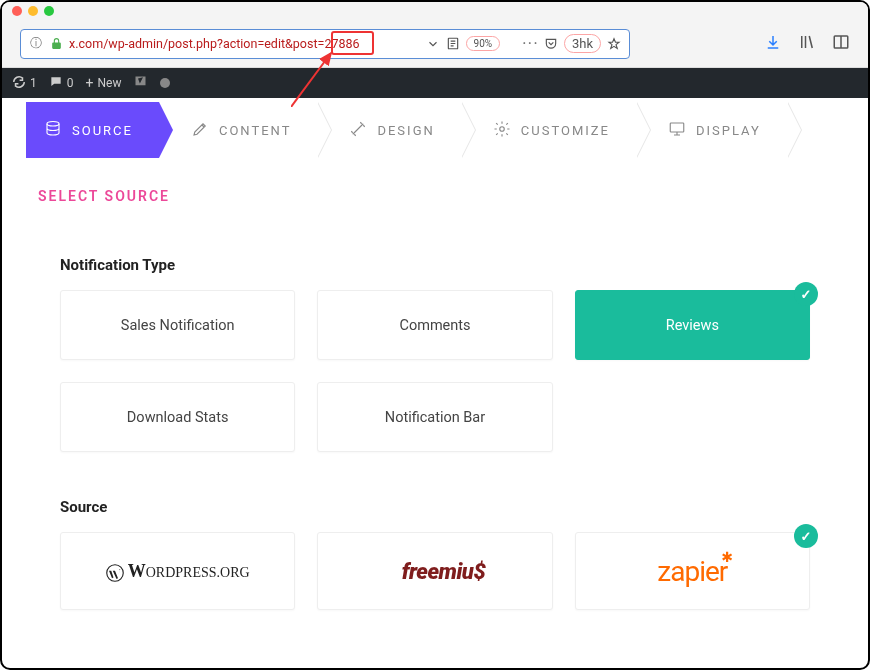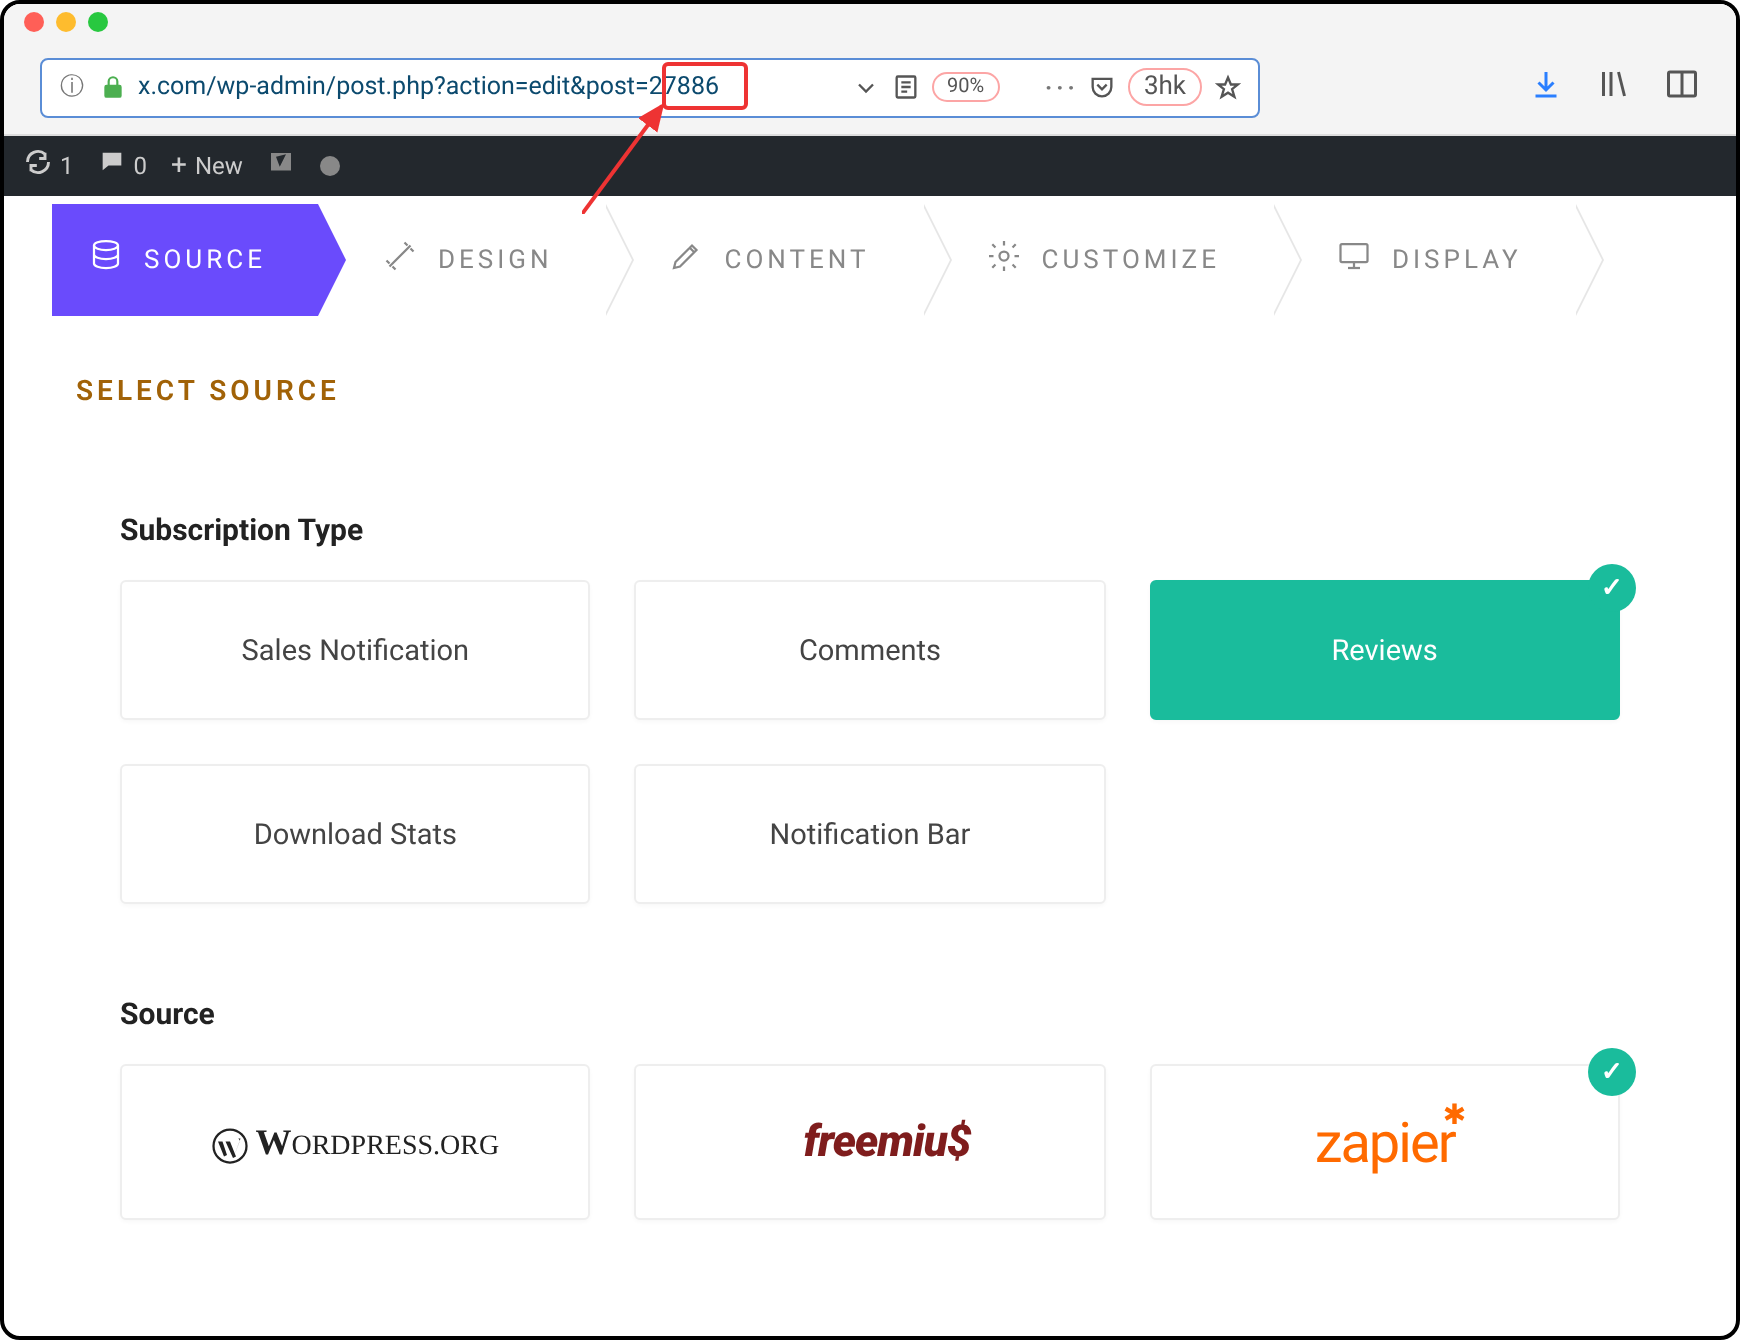--- a/index.html
+++ b/index.html
@@ -9,21 +9,21 @@
 .titlebar { height: 18px; background: #f4f4f4; display: flex; align-items: center; padding: 0 10px; gap: 6px; }
 .traffic { width: 10px; height: 10px; border-radius: 50%; }
 .tl-red { background: #ff5f57; }
 .tl-yellow { background: #febc2e; }
 .tl-green { background: #28c840; }
 
 .addressbar-row { height: 48px; background: #f4f4f4; display: flex; align-items: center; padding: 0 18px; gap: 10px; border-bottom: 1px solid #ddd; }
 .addressbar { flex: 0 0 610px; height: 30px; border: 1px solid #5a8dd6; border-radius: 4px; display: flex; align-items: center; padding: 0 8px; gap: 6px; background: #fff; font-size: 12px; color: #555; position: relative; }
 .addr-icon { width: 14px; height: 14px; display: inline-flex; align-items: center; justify-content: center; font-size: 12px; color: #777; }
 .lock { color: #4caf50; font-size: 13px; }
-.url-text { white-space: nowrap; overflow: hidden; font-size: 12.5px; color: #0c4a6e; }
+.url-text { white-space: nowrap; overflow: hidden; font-size: 12.5px; color: #b91c1c; }
 .post-id-highlight { position: absolute; border: 2px solid #e33; border-radius: 3px; height: 24px; width: 43px; left: 310px; top: 1px; pointer-events: none; }
 .pill { border: 1px solid #fca5a5; border-radius: 10px; padding: 1px 7px; font-size: 10px; color: #555; }
 .addr-spacer { flex: 1; }
 .dots { letter-spacing: 2px; font-weight: bold; }
 .right-chrome { display: flex; align-items: center; gap: 16px; margin-left: auto; color: #555; }
 
 .annot-arrow { position: absolute; left: 289px; top: 49px; pointer-events: none; }
 
 
 .wp-adminbar { height: 30px; background: #23282d; display: flex; align-items: center; padding: 0 10px; gap: 12px; color: #ccc; font-size: 12px; }
@@ -32,21 +32,21 @@
 
 
 .steps { display: flex; height: 56px; align-items: stretch; background: #fff; padding-left: 24px; margin-top: 4px; }
 .step { position: relative; display: flex; align-items: center; gap: 10px; padding: 0 26px 0 32px; font-size: 13px; letter-spacing: 2px; color: #888; cursor: pointer; }
 .step .arrow-r { position: absolute; right: -14px; top: 0; width: 0; height: 0; border-top: 28px solid transparent; border-bottom: 28px solid transparent; border-left: 14px solid #fff; z-index: 2; filter: drop-shadow(1px 0 0 #e6e6e6); }
 .step.active { background: #6a4bfc; color: #fff; }
 .step.active .arrow-r { border-left-color: #6a4bfc; filter: none; }
 .step:first-child { padding-left: 18px; }
 .step svg { width: 18px; height: 18px; }
 
-.section-title { padding: 30px 36px 0; font-size: 14px; letter-spacing: 2px; color: #a16207; font-weight: 600; }
+.section-title { padding: 30px 36px 0; font-size: 14px; letter-spacing: 2px; color: #ec4899; font-weight: 600; }
 
 .content { padding: 24px 58px 0; }
 .sub-h { font-size: 15px; font-weight: 700; color: #222; margin: 28px 0 16px; }
 
 .grid3 { display: grid; grid-template-columns: repeat(3, 1fr); gap: 22px; }
 .card { position: relative; height: 70px; border: 1px solid #eee; border-radius: 3px; display: flex; align-items: center; justify-content: center; font-size: 14.5px; color: #444; background: #fff; cursor: pointer; box-shadow: 0 1px 2px rgba(0,0,0,0.03); }
 .card.selected { background: #1abc9c; color: #fff; border-color: #1abc9c; }
 .check-badge { position: absolute; top: -9px; right: -9px; width: 24px; height: 24px; background: #1abc9c; border-radius: 50%; display: flex; align-items: center; justify-content: center; color: #fff; font-size: 13px; font-weight: bold; }
 
 .logo-card { height: 78px; }
@@ -176,33 +176,33 @@
           <ellipse cx="12" cy="5" rx="8" ry="3"></ellipse>
           <path d="M4 5v6c0 1.7 3.6 3 8 3s8-1.3 8-3V5M4 11v6c0 1.7 3.6 3 8 3s8-1.3 8-3v-6"></path>
         </svg>
     </span>
     <span>SOURCE</span>
     <span class="arrow-r"></span>
   </div>
   <div class="step">
     <span>
       <svg viewBox="0 0 24 24" fill="none" stroke="currentColor" stroke-width="1.5">
+          <path d="M4 20l4-1 11-11-3-3L5 16l-1 4zM14 6l3 3"></path>
+        </svg>
+    </span>
+    <span>CONTENT</span>
+    <span class="arrow-r"></span>
+  </div>
+  <div class="step">
+    <span>
+      <svg viewBox="0 0 24 24" fill="none" stroke="currentColor" stroke-width="1.5">
           <path d="M5 19L19 5M15 3l2 2M19 7l2 2M3 15l2 2M7 19l2 2"></path>
         </svg>
     </span>
     <span>DESIGN</span>
-    <span class="arrow-r"></span>
-  </div>
-  <div class="step">
-    <span>
-      <svg viewBox="0 0 24 24" fill="none" stroke="currentColor" stroke-width="1.5">
-          <path d="M4 20l4-1 11-11-3-3L5 16l-1 4zM14 6l3 3"></path>
-        </svg>
-    </span>
-    <span>CONTENT</span>
     <span class="arrow-r"></span>
   </div>
   <div class="step">
     <span>
       <svg viewBox="0 0 24 24" fill="none" stroke="currentColor" stroke-width="1.5">
           <circle cx="12" cy="12" r="3"></circle>
           <path d="M12 2v3M12 19v3M4.2 4.2l2.1 2.1M17.7 17.7l2.1 2.1M2 12h3M19 12h3M4.2 19.8l2.1-2.1M17.7 6.3l2.1-2.1"></path>
         </svg>
     </span>
     <span>CUSTOMIZE</span>
@@ -217,21 +217,21 @@
         </svg>
     </span>
     <span>DISPLAY</span>
     <span class="arrow-r"></span>
   </div>
 </div>
 
 <div class="section-title">SELECT SOURCE</div>
 
 <div class="content">
-  <div class="sub-h">Subscription Type</div>
+  <div class="sub-h">Notification Type</div>
   <div class="grid3">
     <div class="card">
         <span>Sales Notification</span>
       </div>
     <div class="card">
         <span>Comments</span>
       </div>
     <div class="card selected">
       <span>Reviews</span>
       <span class="check-badge">✓</span>

